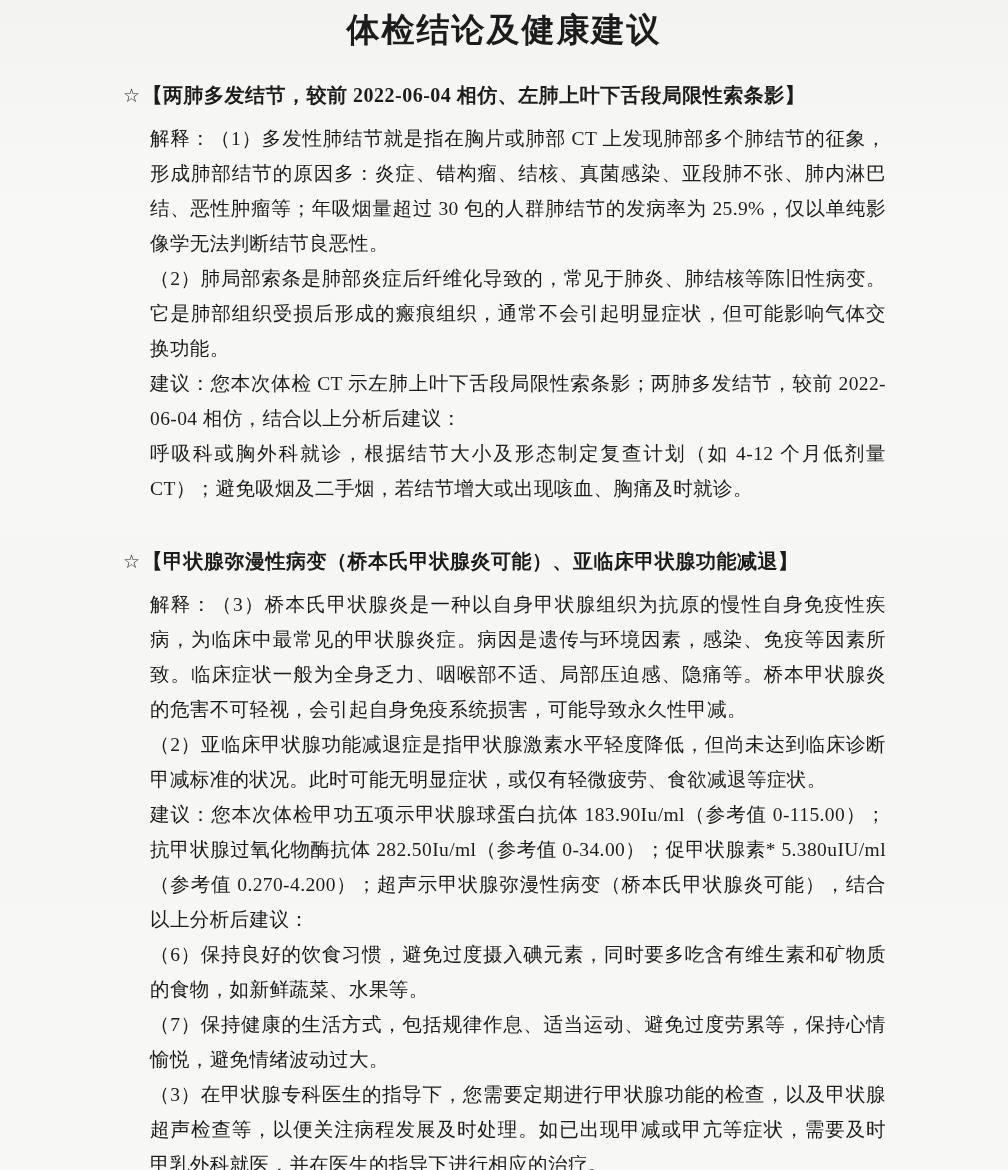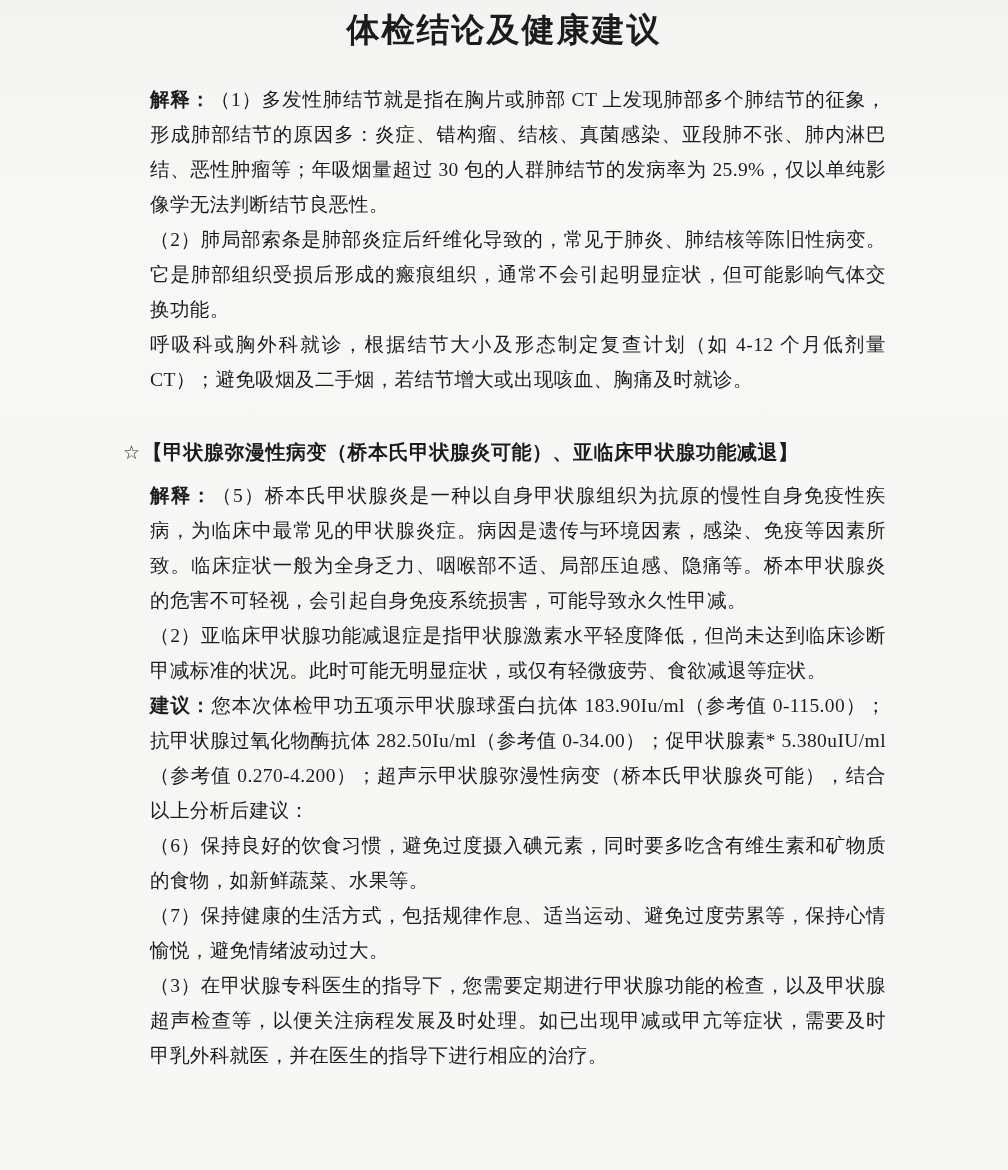--- a/index.html
+++ b/index.html
@@ -48,43 +48,47 @@
   }
   .topic-body {
     margin-top: 12px;
     padding-left: 27px;
     font-size: 19.5px;
     line-height: 35px;
     text-align: justify;
     letter-spacing: 0.4px;
   }
   .para { margin: 0; }
-  .para .label { font-weight: bold; }
+  .para .label { font-weight: normal; }
 </style>
 </head>
 <body>
 
 <div class="page">
 
   <h1 class="doc-title">体检结论及健康建议</h1>
 
   <section class="topic first">
+    <div class="topic-heading">
+      <span class="star">☆</span><span>【两肺多发结节，较前 2022-06-04 相仿、左肺上叶下舌段局限性索条影】</span>
+    </div>
     <div class="topic-body">
       <p class="para"><span class="label">解释：</span><span>（1）多发性肺结节就是指在胸片或肺部 CT 上发现肺部多个肺结节的征象，形成肺部结节的原因多：炎症、错构瘤、结核、真菌感染、亚段肺不张、肺内淋巴结、恶性肿瘤等；年吸烟量超过 30 包的人群肺结节的发病率为 25.9%，仅以单纯影像学无法判断结节良恶性。</span></p>
       <p class="para"><span class="label"></span><span>（2）肺局部索条是肺部炎症后纤维化导致的，常见于肺炎、肺结核等陈旧性病变。它是肺部组织受损后形成的瘢痕组织，通常不会引起明显症状，但可能影响气体交换功能。</span></p>
+      <p class="para"><span class="label">建议：</span><span>您本次体检 CT 示左肺上叶下舌段局限性索条影；两肺多发结节，较前 2022-06-04 相仿，结合以上分析后建议：</span></p>
       <p class="para"><span class="label"></span><span>呼吸科或胸外科就诊，根据结节大小及形态制定复查计划（如 4-12 个月低剂量 CT）；避免吸烟及二手烟，若结节增大或出现咳血、胸痛及时就诊。</span></p>
     </div>
   </section>
 
   <section class="topic second">
     <div class="topic-heading">
       <span class="star">☆</span><span>【甲状腺弥漫性病变（桥本氏甲状腺炎可能）、亚临床甲状腺功能减退】</span>
     </div>
     <div class="topic-body">
-      <p class="para"><span class="label">解释：</span><span>（5）桥本氏甲状腺炎是一种以自身甲状腺组织为抗原的慢性自身免疫性疾病，为临床中最常见的甲状腺炎症。病因是遗传与环境因素，感染、免疫等因素所致。临床症状一般为全身乏力、咽喉部不适、局部压迫感、隐痛等。桥本甲状腺炎的危害不可轻视，会引起自身免疫系统损害，可能导致永久性甲减。</span></p>
+      <p class="para"><span class="label">解释：</span><span>（3）桥本氏甲状腺炎是一种以自身甲状腺组织为抗原的慢性自身免疫性疾病，为临床中最常见的甲状腺炎症。病因是遗传与环境因素，感染、免疫等因素所致。临床症状一般为全身乏力、咽喉部不适、局部压迫感、隐痛等。桥本甲状腺炎的危害不可轻视，会引起自身免疫系统损害，可能导致永久性甲减。</span></p>
       <p class="para"><span class="label"></span><span>（2）亚临床甲状腺功能减退症是指甲状腺激素水平轻度降低，但尚未达到临床诊断甲减标准的状况。此时可能无明显症状，或仅有轻微疲劳、食欲减退等症状。</span></p>
       <p class="para"><span class="label">建议：</span><span>您本次体检甲功五项示甲状腺球蛋白抗体 183.90Iu/ml（参考值 0-115.00）；抗甲状腺过氧化物酶抗体 282.50Iu/ml（参考值 0-34.00）；促甲状腺素* 5.380uIU/ml（参考值 0.270-4.200）；超声示甲状腺弥漫性病变（桥本氏甲状腺炎可能），结合以上分析后建议：</span></p>
       <p class="para"><span class="label"></span><span>（6）保持良好的饮食习惯，避免过度摄入碘元素，同时要多吃含有维生素和矿物质的食物，如新鲜蔬菜、水果等。</span></p>
       <p class="para"><span class="label"></span><span>（7）保持健康的生活方式，包括规律作息、适当运动、避免过度劳累等，保持心情愉悦，避免情绪波动过大。</span></p>
       <p class="para"><span class="label"></span><span>（3）在甲状腺专科医生的指导下，您需要定期进行甲状腺功能的检查，以及甲状腺超声检查等，以便关注病程发展及时处理。如已出现甲减或甲亢等症状，需要及时甲乳外科就医，并在医生的指导下进行相应的治疗。</span></p>
     </div>
   </section>
 
 </div>
 

